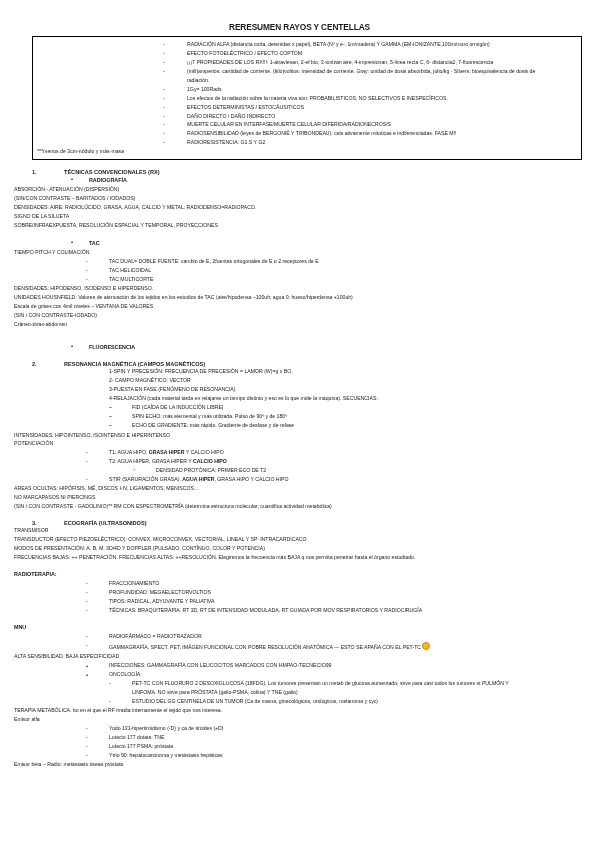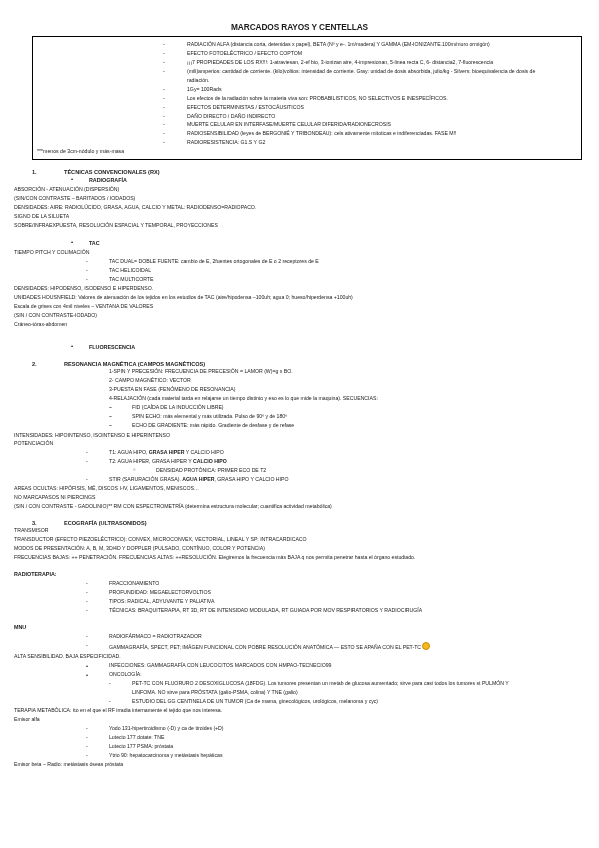--- a/index.html
+++ b/index.html
@@ -187,21 +187,21 @@
     position: relative;
     top: 1px;
     margin-left: 1px;
   }
 </style>
 </head>
 <body>
 
 <div class="page">
 
-  <div class="doc-title">MARCADOS RAYOS Y CENTELLAS</div>
+  <div class="doc-title">RERESUMEN RAYOS Y CENTELLAS</div>
 
   <div class="framed">
     <ul class="frame-list">
       <li><span class="dash">-</span><span>RADIACIÓN ALFA (distancia corta, detenidas x papel), BETA (Nº y e-. 1m/madera) Y GAMMA (EM-IONIZANTE.100m/muro ormigón)</span></li>
       <li><span class="dash">-</span><span>EFECTO FOTOELÉCTRICO / EFECTO COPTOM</span></li>
       <li><span class="dash">-</span><span>¡¡¡7 PROPIEDADES DE LOS RX!!!: 1-atraviesan, 2-ef bio, 3-ionizan aire, 4-impresionan, 5-linea recta C, 6- distancia2, 7-fluorescencia</span></li>
       <li><span class="dash">-</span><span>(mili)amperios: cantidad de corriente. (kilo)voltios: intensidad de corriente. Gray: unidad de dosis absorbida, julio/kg - Silvers: bioequivalencia de dosis de</span></li>
       <li class="cont"><span>radiación.</span></li>
       <li><span class="dash">-</span><span>1Gy= 100Rads</span></li>
       <li><span class="dash">-</span><span>Los efectos de la radiación sobre la materia viva son: PROBABILISTICOS, NO SELECTIVOS E INESPECÍFICOS.</span></li>

